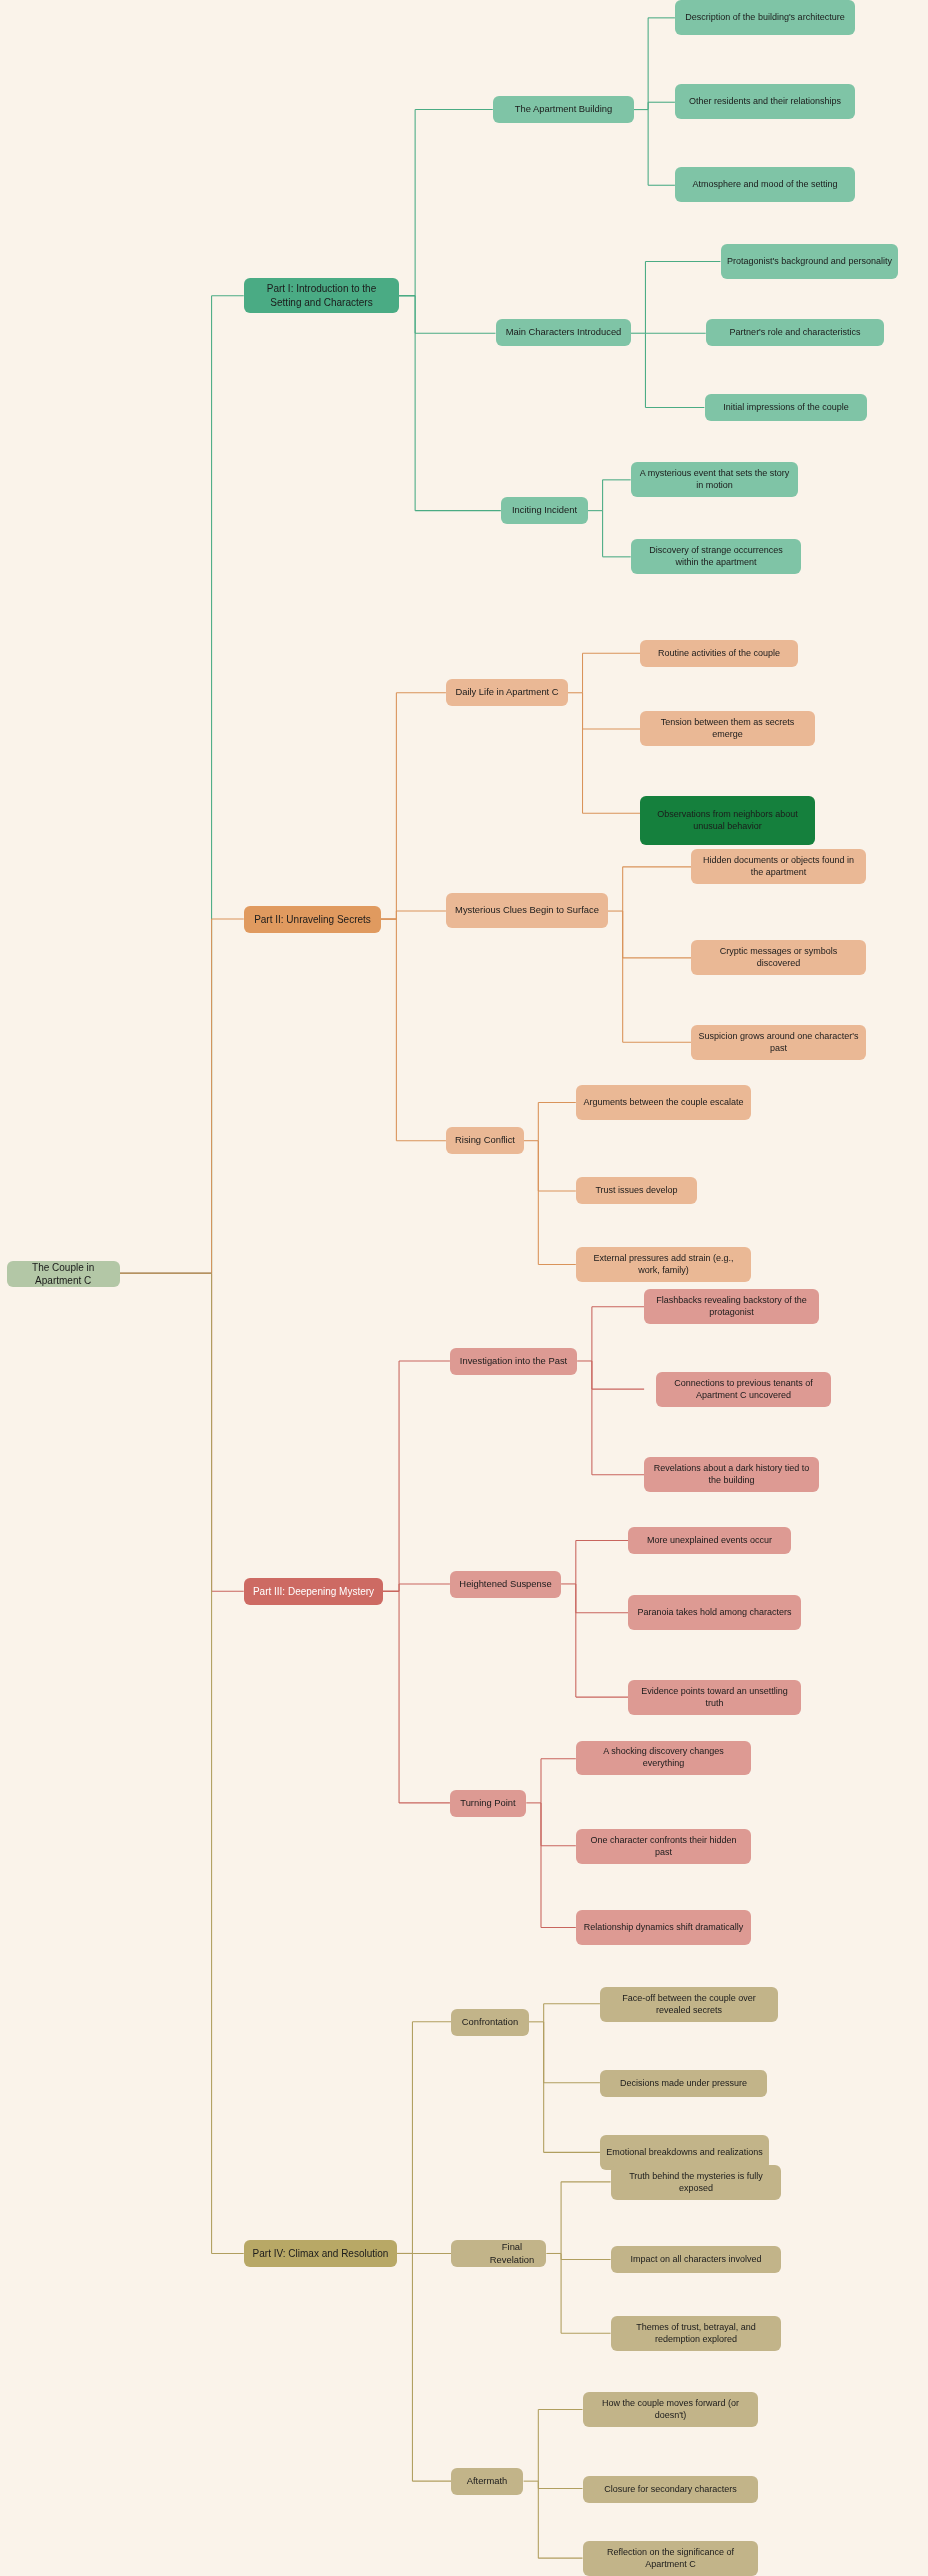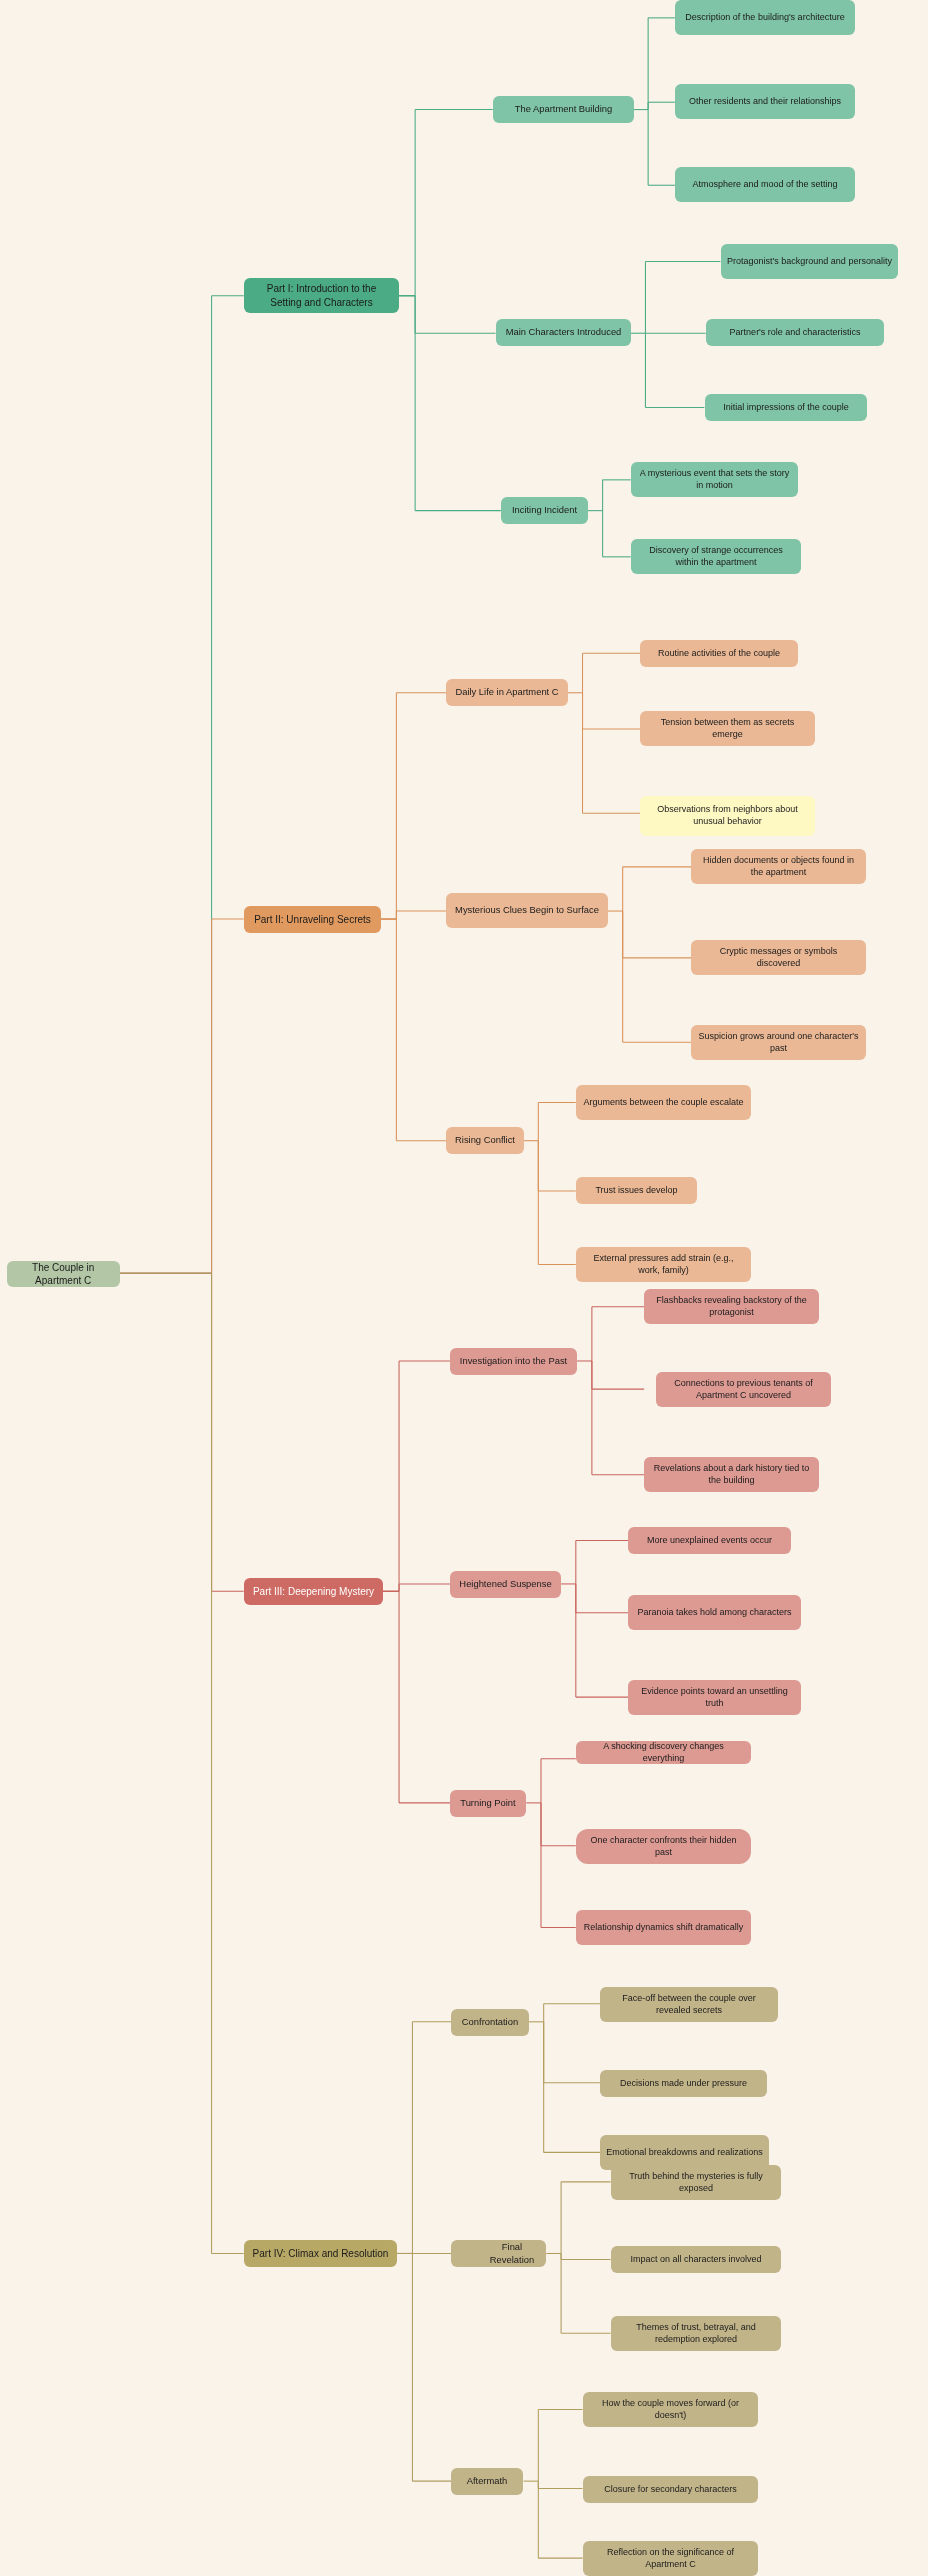--- a/index.html
+++ b/index.html
@@ -186,41 +186,41 @@
     <div class="node lvl3" style="left: 721px; top: 244px; width: 177px; height: 35px; background: rgb(127, 196, 166);">Protagonist's background and personality</div>
     <div class="node lvl3" style="left: 706px; top: 319px; width: 178px; height: 27px; background: rgb(127, 196, 166);">Partner's role and characteristics</div>
     <div class="node lvl3" style="left: 705px; top: 394px; width: 162px; height: 27px; background: rgb(127, 196, 166);">Initial impressions of the couple</div>
     <div class="node lvl2" style="left: 501px; top: 497px; width: 87px; height: 27px; background: rgb(127, 196, 166);">Inciting Incident</div>
     <div class="node lvl3" style="left: 631px; top: 462px; width: 167px; height: 35px; background: rgb(127, 196, 166);">A mysterious event that sets the story in motion</div>
     <div class="node lvl3" style="left: 631px; top: 539px; width: 170px; height: 35px; background: rgb(127, 196, 166);">Discovery of strange occurrences within the apartment</div>
     <div class="node lvl1" style="left: 244px; top: 906px; width: 137px; height: 27px; background: rgb(224, 154, 95);">Part II: Unraveling Secrets</div>
     <div class="node lvl2" style="left: 446px; top: 679px; width: 122px; height: 27px; background: rgb(234, 184, 149);">Daily Life in Apartment C</div>
     <div class="node lvl3" style="left: 640px; top: 640px; width: 158px; height: 27px; background: rgb(234, 184, 149);">Routine activities of the couple</div>
     <div class="node lvl3" style="left: 640px; top: 711px; width: 175px; height: 35px; background: rgb(234, 184, 149);">Tension between them as secrets emerge</div>
-    <div class="node lvl3" style="left: 640px; top: 796px; width: 175px; height: 40px; background: #fef9c3;">Observations from neighbors about unusual behavior</div>
+    <div class="node lvl3" style="left: 640px; top: 796px; width: 175px; height: 49px; background: #15803d;">Observations from neighbors about unusual behavior</div>
     <div class="node lvl2" style="left: 446px; top: 893px; width: 162px; height: 35px; background: rgb(234, 184, 149);">Mysterious Clues Begin to Surface</div>
     <div class="node lvl3" style="left: 691px; top: 849px; width: 175px; height: 35px; background: rgb(234, 184, 149);">Hidden documents or objects found in the apartment</div>
     <div class="node lvl3" style="left: 691px; top: 940px; width: 175px; height: 35px; background: rgb(234, 184, 149);">Cryptic messages or symbols discovered</div>
     <div class="node lvl3" style="left: 691px; top: 1025px; width: 175px; height: 35px; background: rgb(234, 184, 149);">Suspicion grows around one character's past</div>
     <div class="node lvl2" style="left: 446px; top: 1127px; width: 78px; height: 27px; background: rgb(234, 184, 149);">Rising Conflict</div>
     <div class="node lvl3" style="left: 576px; top: 1085px; width: 175px; height: 35px; background: rgb(234, 184, 149);">Arguments between the couple escalate</div>
     <div class="node lvl3" style="left: 576px; top: 1177px; width: 121px; height: 27px; background: rgb(234, 184, 149);">Trust issues develop</div>
     <div class="node lvl3" style="left: 576px; top: 1247px; width: 175px; height: 35px; background: rgb(234, 184, 149);">External pressures add strain (e.g., work, family)</div>
     <div class="node lvl1 white-text" style="left: 244px; top: 1578px; width: 139px; height: 27px; background: rgb(205, 106, 99);">Part III: Deepening Mystery</div>
     <div class="node lvl2" style="left: 450px; top: 1348px; width: 127px; height: 27px; background: rgb(221, 154, 147);">Investigation into the Past</div>
     <div class="node lvl3" style="left: 644px; top: 1289px; width: 175px; height: 35px; background: rgb(221, 154, 147);">Flashbacks revealing backstory of the protagonist</div>
     <div class="node lvl3" style="left: 644px; top: 1372px; width: 175px; height: 35px; background: rgb(221, 154, 147); margin-left: 12px;">Connections to previous tenants of Apartment C uncovered</div>
     <div class="node lvl3" style="left: 644px; top: 1457px; width: 175px; height: 35px; background: rgb(221, 154, 147);">Revelations about a dark history tied to the building</div>
     <div class="node lvl2" style="left: 450px; top: 1571px; width: 111px; height: 27px; background: rgb(221, 154, 147);">Heightened Suspense</div>
     <div class="node lvl3" style="left: 628px; top: 1527px; width: 163px; height: 27px; background: rgb(221, 154, 147);">More unexplained events occur</div>
     <div class="node lvl3" style="left: 628px; top: 1595px; width: 173px; height: 35px; background: rgb(221, 154, 147);">Paranoia takes hold among characters</div>
     <div class="node lvl3" style="left: 628px; top: 1680px; width: 173px; height: 35px; background: rgb(221, 154, 147);">Evidence points toward an unsettling truth</div>
     <div class="node lvl2" style="left: 450px; top: 1790px; width: 76px; height: 27px; background: rgb(221, 154, 147);">Turning Point</div>
-    <div class="node lvl3" style="left: 576px; top: 1741px; width: 175px; height: 23px; background: rgb(221, 154, 147);">A shocking discovery changes everything</div>
-    <div class="node lvl3" style="left: 576px; top: 1829px; width: 175px; height: 35px; background: rgb(221, 154, 147); border-radius: 12px;">One character confronts their hidden past</div>
+    <div class="node lvl3" style="left: 576px; top: 1741px; width: 175px; height: 34px; background: rgb(221, 154, 147);">A shocking discovery changes everything</div>
+    <div class="node lvl3" style="left: 576px; top: 1829px; width: 175px; height: 35px; background: rgb(221, 154, 147);">One character confronts their hidden past</div>
     <div class="node lvl3" style="left: 576px; top: 1910px; width: 175px; height: 35px; background: rgb(221, 154, 147);">Relationship dynamics shift dramatically</div>
     <div class="node lvl1" style="left: 244px; top: 2240px; width: 153px; height: 27px; background: rgb(184, 168, 102);">Part IV: Climax and Resolution</div>
     <div class="node lvl2" style="left: 451px; top: 2009px; width: 78px; height: 27px; background: rgb(194, 180, 137);">Confrontation</div>
     <div class="node lvl3" style="left: 600px; top: 1987px; width: 178px; height: 35px; background: rgb(194, 180, 137);">Face-off between the couple over revealed secrets</div>
     <div class="node lvl3" style="left: 600px; top: 2070px; width: 167px; height: 27px; background: rgb(194, 180, 137);">Decisions made under pressure</div>
     <div class="node lvl3" style="left: 600px; top: 2135px; width: 169px; height: 35px; background: rgb(194, 180, 137);">Emotional breakdowns and realizations</div>
     <div class="node lvl2" style="left: 451px; top: 2240px; width: 95px; height: 27px; background: rgb(194, 180, 137); padding-left: 33px;">Final Revelation</div>
     <div class="node lvl3" style="left: 611px; top: 2165px; width: 170px; height: 35px; background: rgb(194, 180, 137);">Truth behind the mysteries is fully exposed</div>
     <div class="node lvl3" style="left: 611px; top: 2246px; width: 170px; height: 27px; background: rgb(194, 180, 137);">Impact on all characters involved</div>
     <div class="node lvl3" style="left: 611px; top: 2316px; width: 170px; height: 35px; background: rgb(194, 180, 137);">Themes of trust, betrayal, and redemption explored</div>

